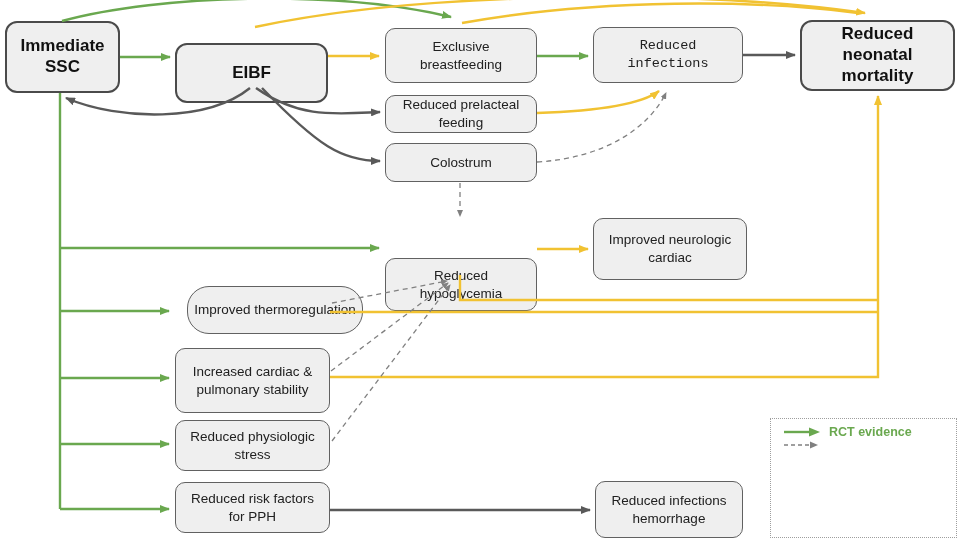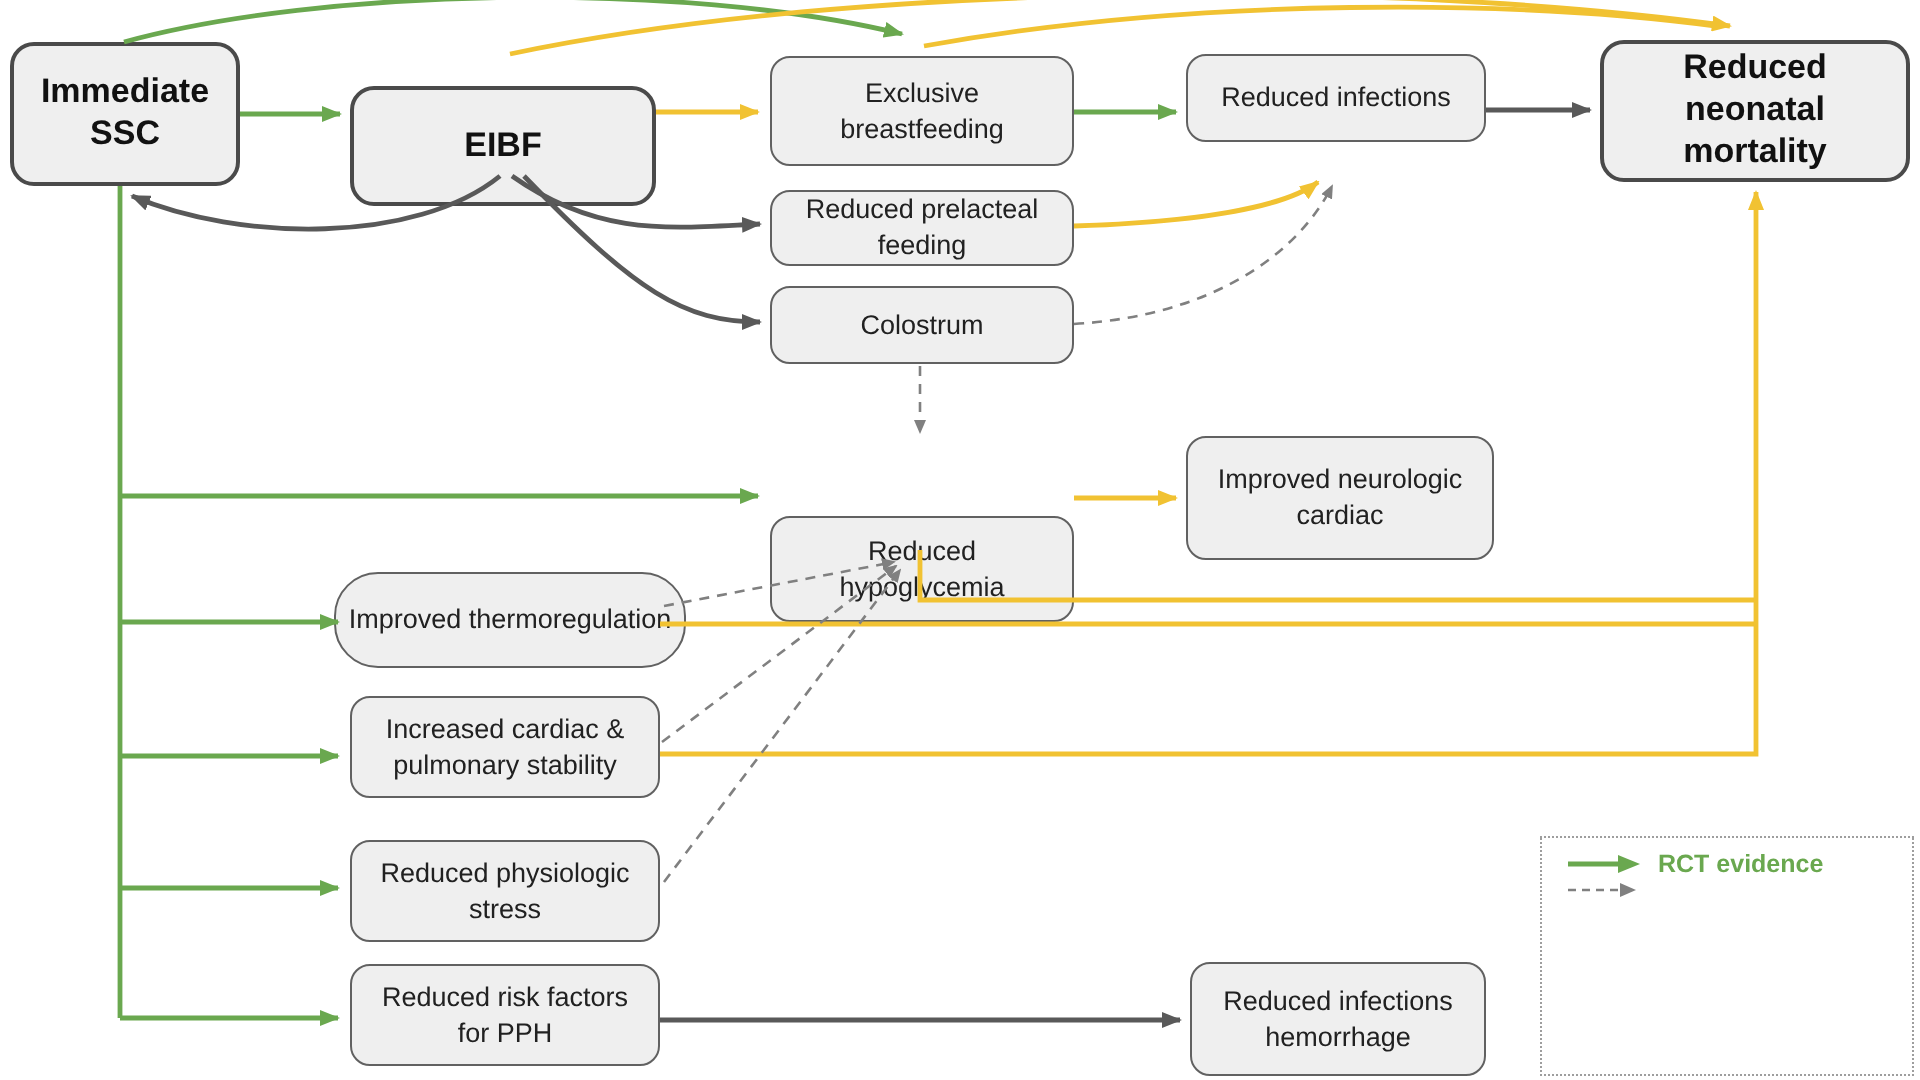--- a/index.html
+++ b/index.html
@@ -37,28 +37,28 @@
 </style>
 </head>
 <body>
 
 <div id="canvas">
 
   <div id="nodes">
       <div class="node bold" style="left: 5px; top: 21px; width: 115px; height: 72px;">Immediate SSC</div>
       <div class="node bold" style="left: 175px; top: 43px; width: 153px; height: 60px;">EIBF</div>
       <div class="node" style="left: 385px; top: 28px; width: 152px; height: 55px;">Exclusive breastfeeding</div>
-      <div class="node" style="left: 593px; top: 27px; width: 150px; height: 44px;">Reduced infections</div>
+      <div class="node" style="left: 593px; top: 27px; width: 150px; height: 56px; font-family: Liberation Mono, monospace;">Reduced infections</div>
       <div class="node bold" style="left: 800px; top: 20px; width: 155px; height: 71px;">Reduced neonatal mortality</div>
       <div class="node" style="left: 385px; top: 95px; width: 152px; height: 38px;">Reduced prelacteal feeding</div>
       <div class="node" style="left: 385px; top: 143px; width: 152px; height: 39px;">Colostrum</div>
       <div class="node" style="left: 385px; top: 222px; width: 152px; height: 53px; margin-top: 36px;">Reduced hypoglycemia</div>
       <div class="node" style="left: 593px; top: 218px; width: 154px; height: 62px;">Improved neurologic cardiac</div>
-      <div class="node" style="left: 167px; top: 286px; width: 176px; height: 48px; border-radius: 22px;">Improved thermoregulation</div>
-      <div class="node" style="left: 175px; top: 348px; width: 155px; height: 51px;">Increased cardiac &amp; pulmonary stability</div>
+      <div class="node" style="left: 187px; top: 286px; width: 176px; height: 48px; border-radius: 22px;">Improved thermoregulation</div>
+      <div class="node" style="left: 175px; top: 348px; width: 155px; height: 65px;">Increased cardiac &amp; pulmonary stability</div>
       <div class="node" style="left: 175px; top: 420px; width: 155px; height: 51px;">Reduced physiologic stress</div>
       <div class="node" style="left: 175px; top: 482px; width: 155px; height: 51px;">Reduced risk factors for PPH</div>
       <div class="node" style="left: 595px; top: 481px; width: 148px; height: 57px;">Reduced infections hemorrhage</div>
     </div>
 
   <svg id="edges" width="960" height="540" viewBox="0 0 960 540">
       <defs>
         <marker id="arrow-rct" markerUnits="userSpaceOnUse" markerWidth="10" markerHeight="8" refX="9" refY="4" orient="auto">
           <path d="M0,0 L10,4 L0,8 Z" fill="#6aa84f"></path>
         </marker>

